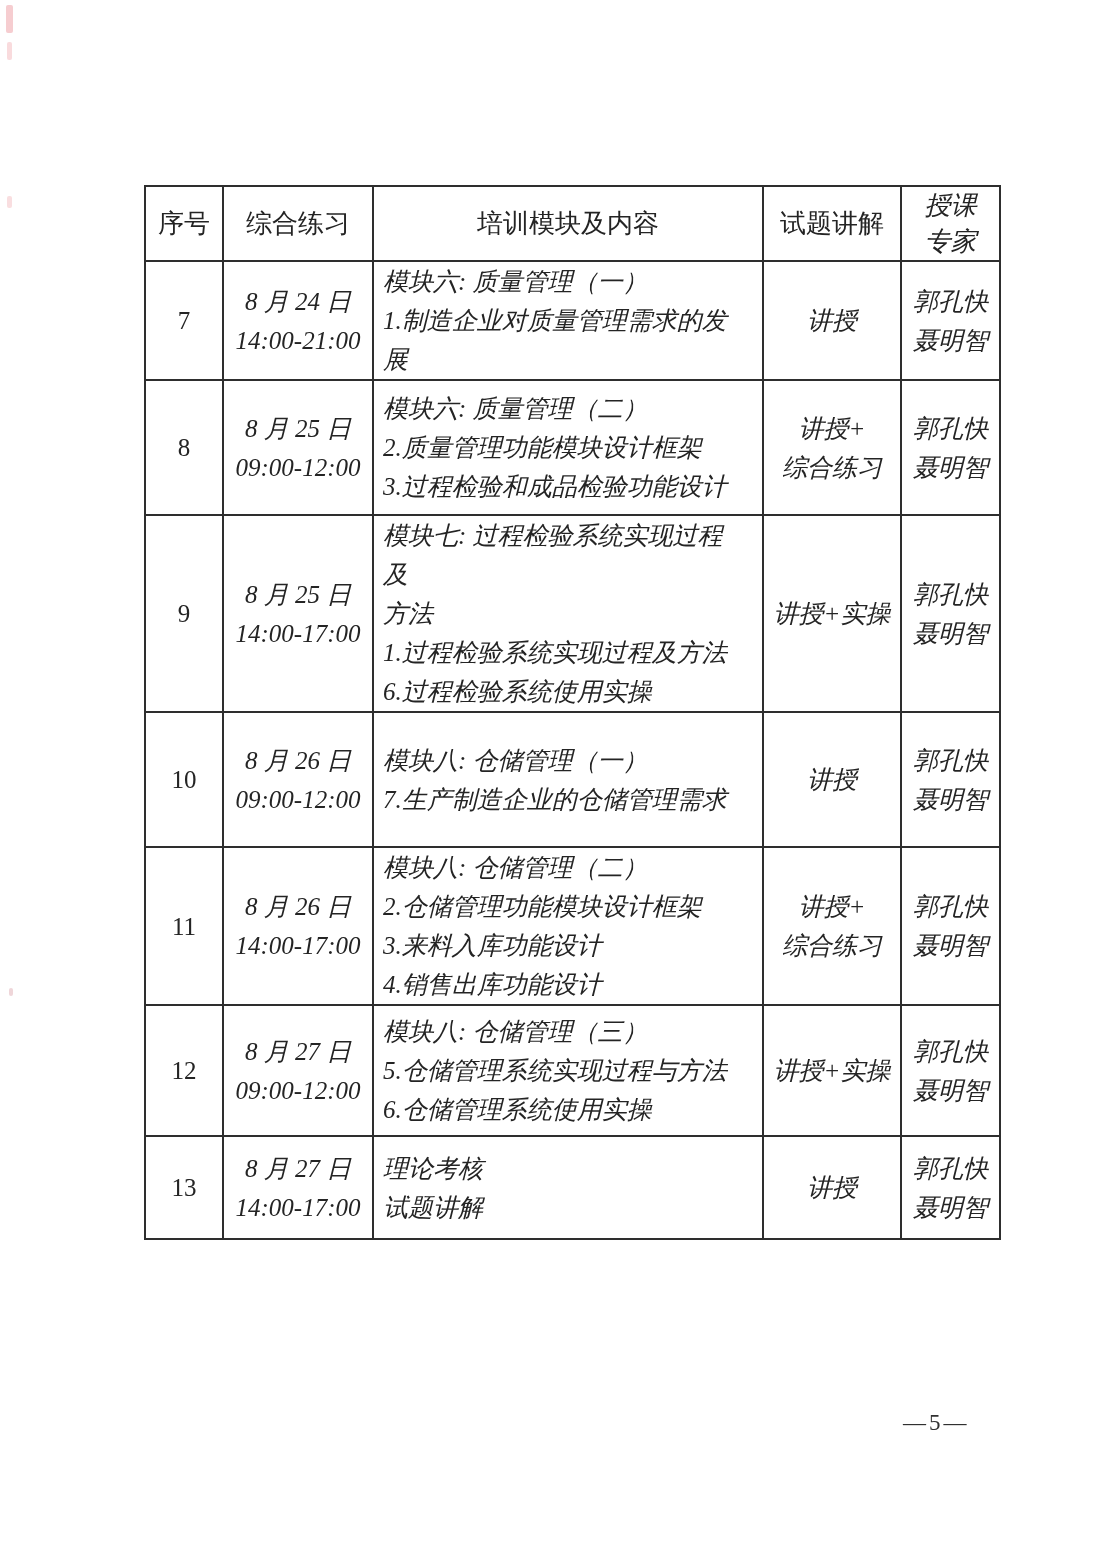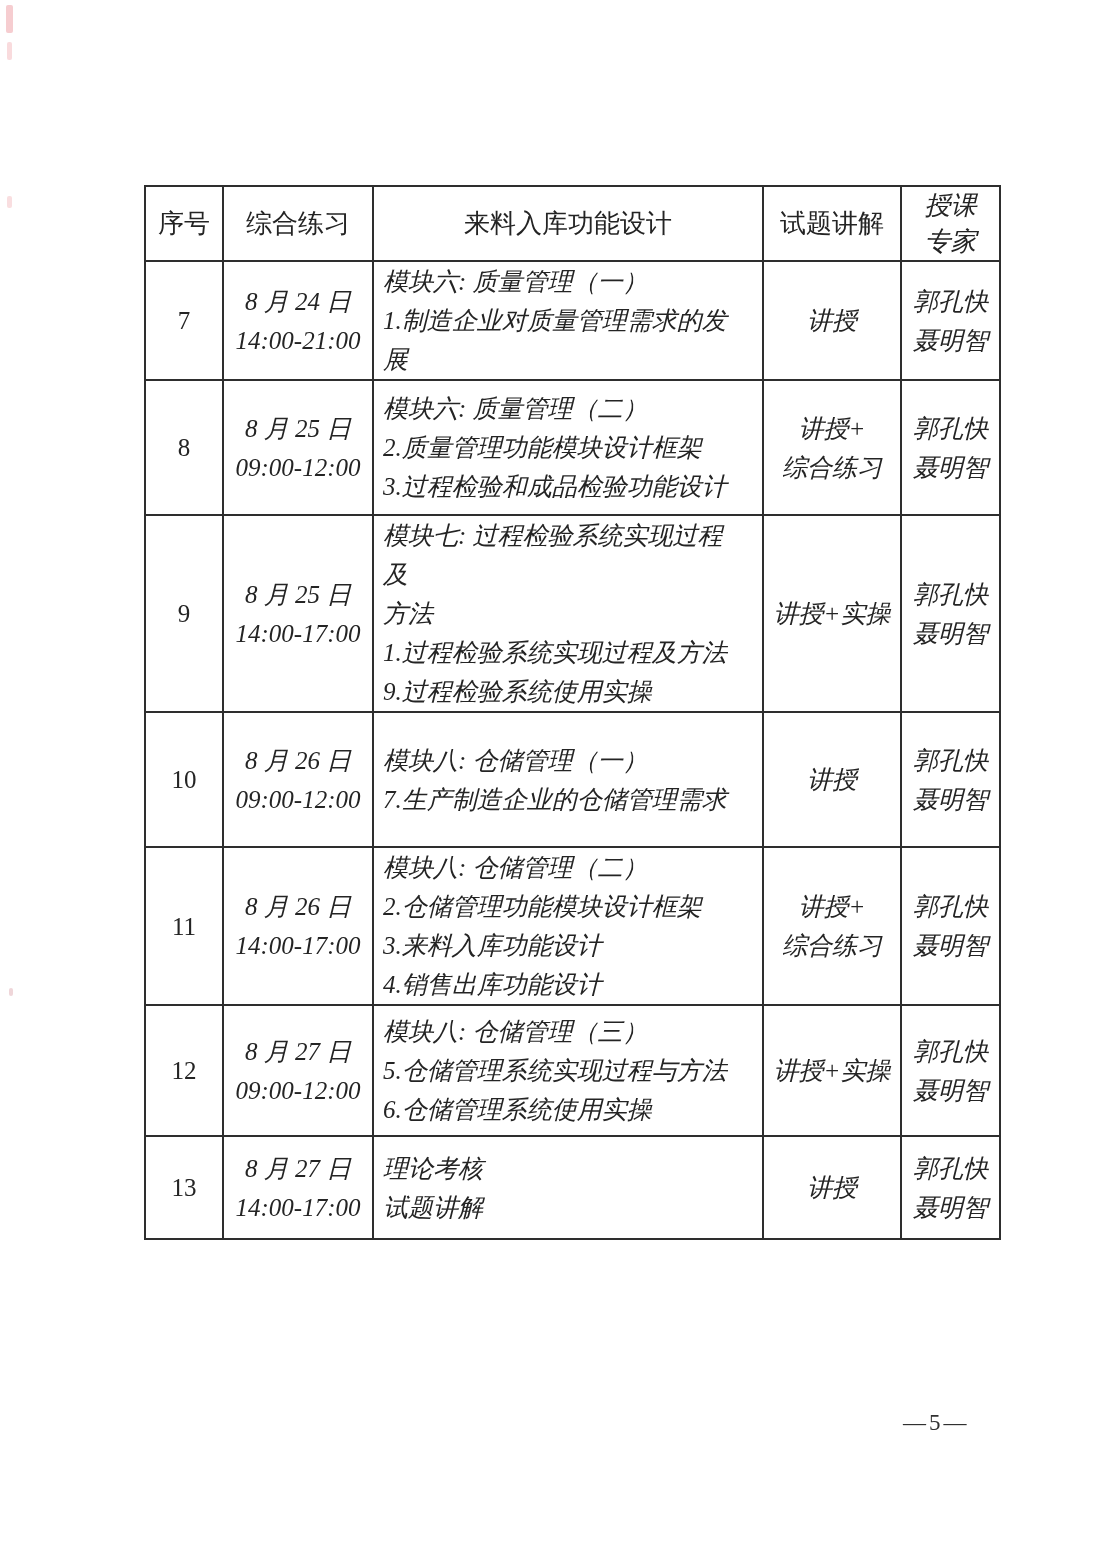--- a/index.html
+++ b/index.html
@@ -67,21 +67,21 @@
       <col style="width:78px">
       <col style="width:150px">
       <col style="width:390px">
       <col style="width:138px">
       <col style="width:99px">
     </colgroup>
     <thead>
       <tr style="height:75px">
         <th>序号</th>
         <th>综合练习</th>
-        <th>来料入库功能设计</th>
+        <th>培训模块及内容</th>
         <th>试题讲解</th>
         <th class="pre">授课
 专家</th>
       </tr>
     </thead>
     <tbody>
       <tr style="height:115px">
         <td>7</td>
         <td class="pre">8 月 24 日
 14:00-21:00</td>
@@ -104,21 +104,21 @@
         <td class="pre">郭孔快
 聂明智</td>
       </tr>
       <tr style="height:162px">
         <td>9</td>
         <td class="pre">8 月 25 日
 14:00-17:00</td>
         <td class="pre c-content">模块七: 过程检验系统实现过程及
 方法
 1.过程检验系统实现过程及方法
-9.过程检验系统使用实操</td>
+6.过程检验系统使用实操</td>
         <td class="pre">讲授+实操</td>
         <td class="pre">郭孔快
 聂明智</td>
       </tr>
       <tr style="height:135px">
         <td>10</td>
         <td class="pre">8 月 26 日
 09:00-12:00</td>
         <td class="pre c-content">模块八: 仓储管理（一）
 7.生产制造企业的仓储管理需求</td>

